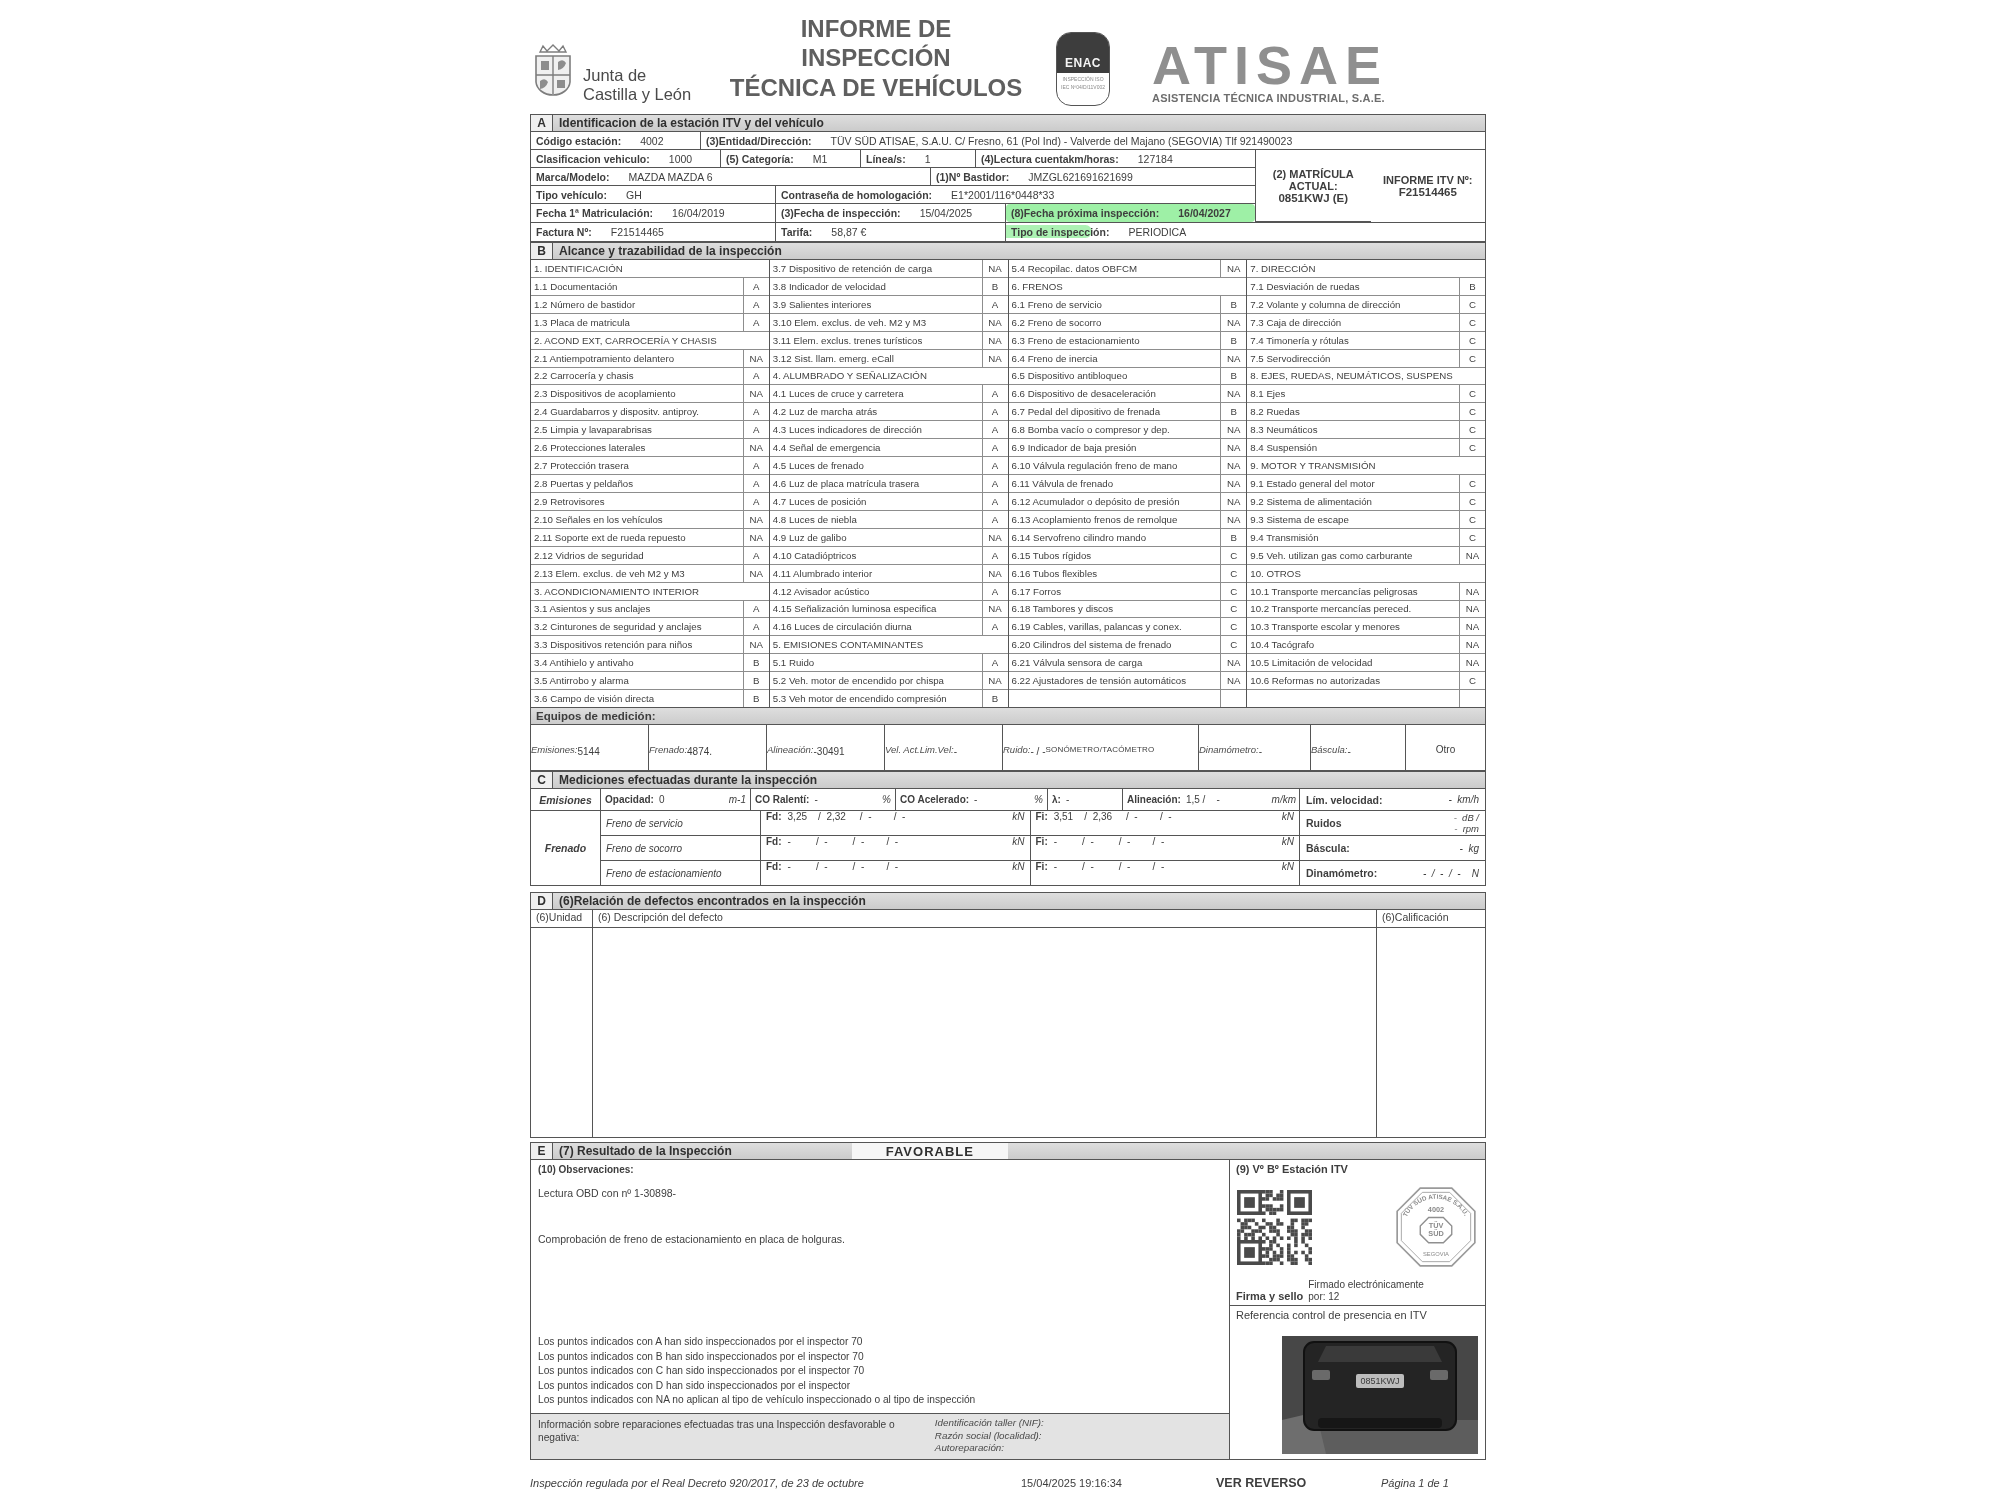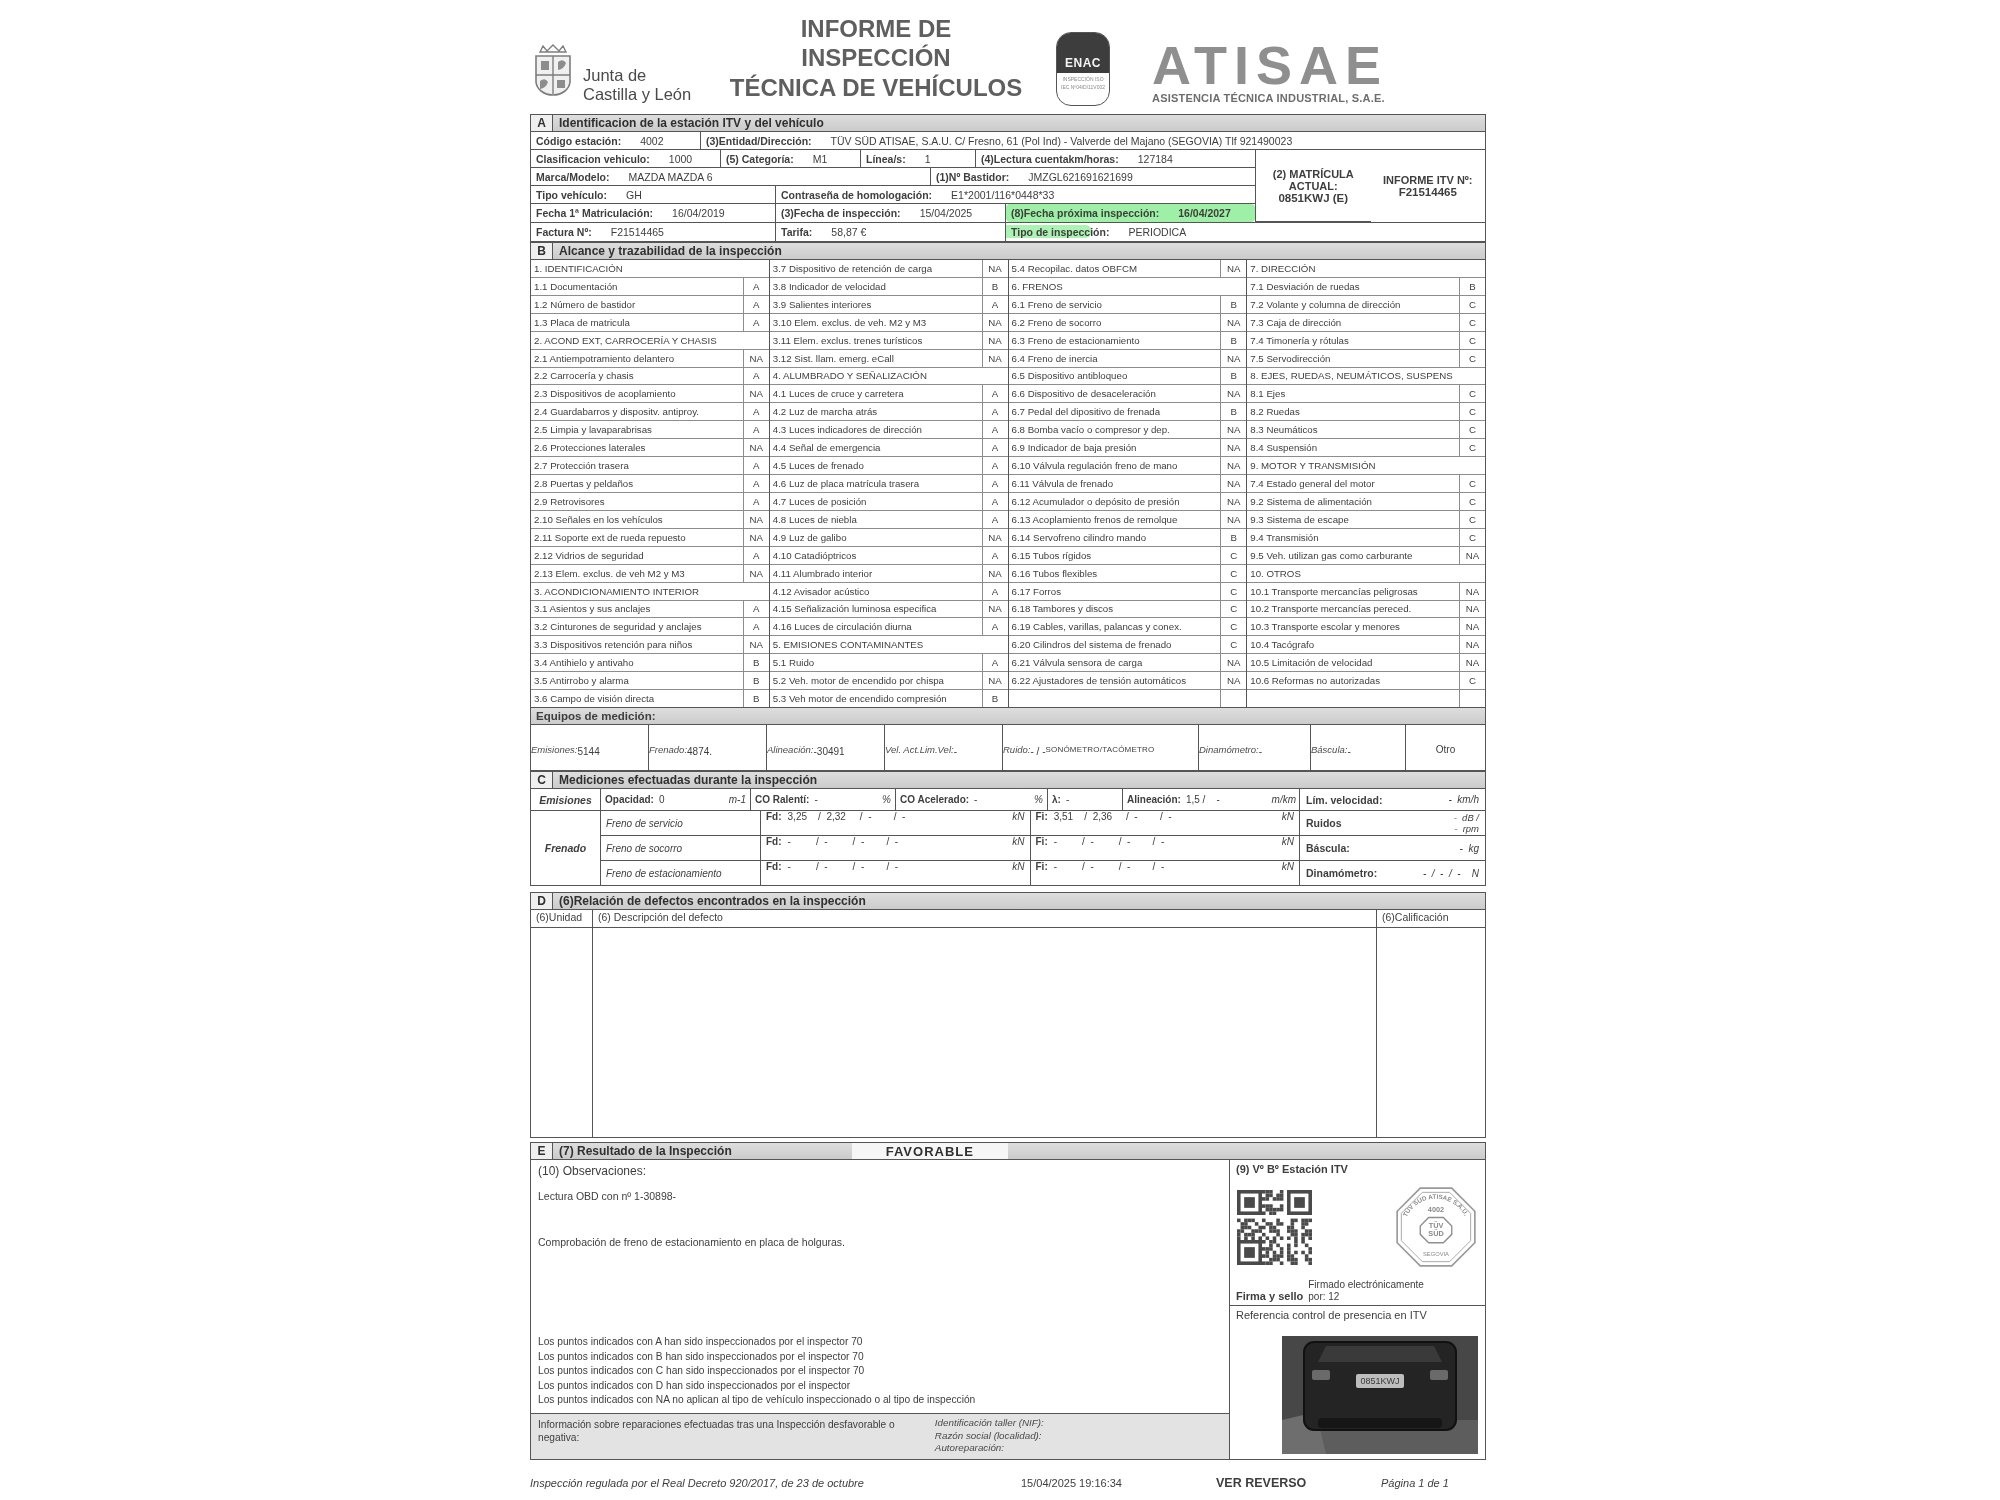--- a/index.html
+++ b/index.html
@@ -98,21 +98,21 @@
 .dhc{border-right:1px solid #555;padding:1px 5px;white-space:nowrap;overflow:hidden}
 .dhc.u{width:62px}.dhc.c{width:108px;border-right:none}.dhc.grow{flex:1}
 .dbody{display:flex;height:210px;border:1px solid #555;border-top:none}
 .dbc{border-right:1px solid #555}
 .dbc.u{width:62px}.dbc.grow{flex:1}.dbc.c{width:108px;border-right:none}
 
 
 .ebar{margin-top:4px}
 .ebody{display:flex;height:300px}
 .eleft{flex:1;border:1px solid #555;border-top:none;display:flex;flex-direction:column;min-width:0}
-.obslab{font-weight:normal;font-size:12px;padding:4px 7px 0}
+.obslab{font-weight:bold;font-size:10px;padding:4px 7px 0}
 .obsl{font-size:10.5px;padding:0 7px}
 .obsl.m1{margin-top:12px}
 .obsl.m2{margin-top:34px}
 .espacer{flex:1}
 .insplines{padding:0 7px 5px;font-size:10.2px;line-height:14.6px}
 .repbox{height:46px;border-top:1px solid #555;background:#e3e3e3;display:flex;font-size:10.2px}
 .reptext{width:57%;padding:4px 7px;line-height:1.3}
 .replist{flex:1;padding:3px 6px;font-style:italic;color:#4a4a4a;font-size:9.8px;line-height:1.3}
 .eright{width:256px;display:flex;flex-direction:column}
 .vbbox{height:146px;border:1px solid #555;border-top:none;border-left:none;padding:3px 6px;display:flex;flex-direction:column}
@@ -593,21 +593,21 @@
           <div class="brow">
             <span class="blabel">8.3 Neumáticos</span>
             <span class="bgrade">C</span>
           </div>
           <div class="brow">
             <span class="blabel">8.4 Suspensión</span>
             <span class="bgrade">C</span>
           </div>
           <div class="bhead">9. MOTOR Y TRANSMISIÓN</div>
           <div class="brow">
-            <span class="blabel">7.4 Estado general del motor</span>
+            <span class="blabel">9.1 Estado general del motor</span>
             <span class="bgrade">C</span>
           </div>
           <div class="brow">
             <span class="blabel">9.2 Sistema de alimentación</span>
             <span class="bgrade">C</span>
           </div>
           <div class="brow">
             <span class="blabel">9.3 Sistema de escape</span>
             <span class="bgrade">C</span>
           </div>

